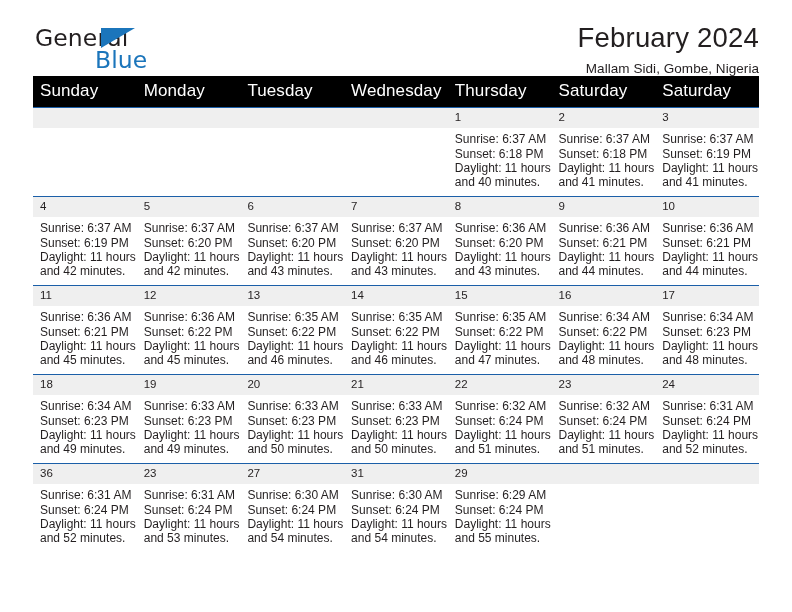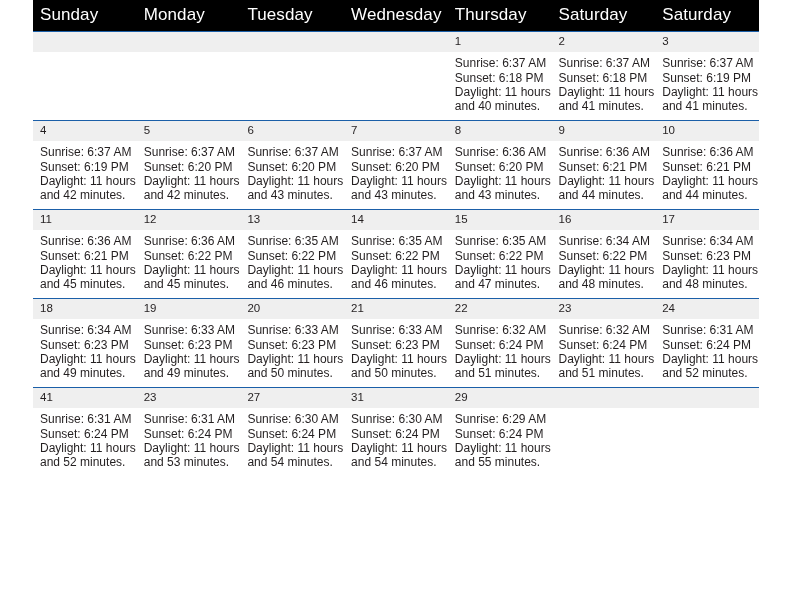--- a/index.html
+++ b/index.html
@@ -128,20 +128,34 @@
   }
   .info div {
     white-space: nowrap;
   }
 </style>
 </head>
 <body>
 
 <div class="page">
 
+  <div class="top">
+
+    <div class="logo">
+      <span class="logo-general">General</span>
+      <span class="logo-tri"></span>
+      <span class="logo-blue">Blue</span>
+    </div>
+
+    <div class="titles">
+      <div class="month-title">February 2024</div>
+      <div class="location">Mallam Sidi, Gombe, Nigeria</div>
+    </div>
+
+  </div>
 
   <table class="cal">
     <thead>
       <tr>
         <th>Sunday</th>
         <th>Monday</th>
         <th>Tuesday</th>
         <th>Wednesday</th>
         <th>Thursday</th>
         <th>Saturday</th>
@@ -380,21 +394,21 @@
             <div class="info">
               <div>Sunrise: 6:31 AM</div>
               <div>Sunset: 6:24 PM</div>
               <div>Daylight: 11 hours</div>
               <div>and 52 minutes.</div>
             </div>
           </td>
         </tr>
         <tr class="week">
           <td>
-            <div class="daynum">41</div>
+            <div class="daynum">36</div>
             <div class="info">
               <div>Sunrise: 6:31 AM</div>
               <div>Sunset: 6:24 PM</div>
               <div>Daylight: 11 hours</div>
               <div>and 52 minutes.</div>
             </div>
           </td>
           <td>
             <div class="daynum">23</div>
             <div class="info">

